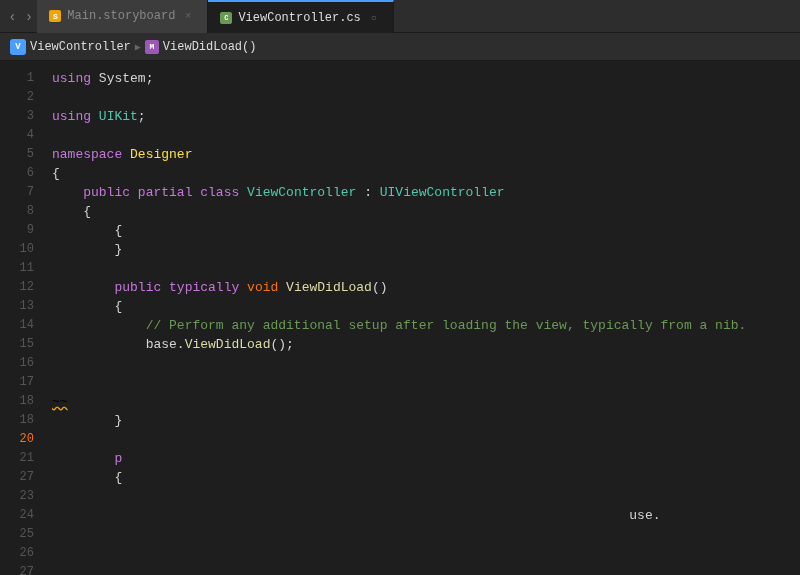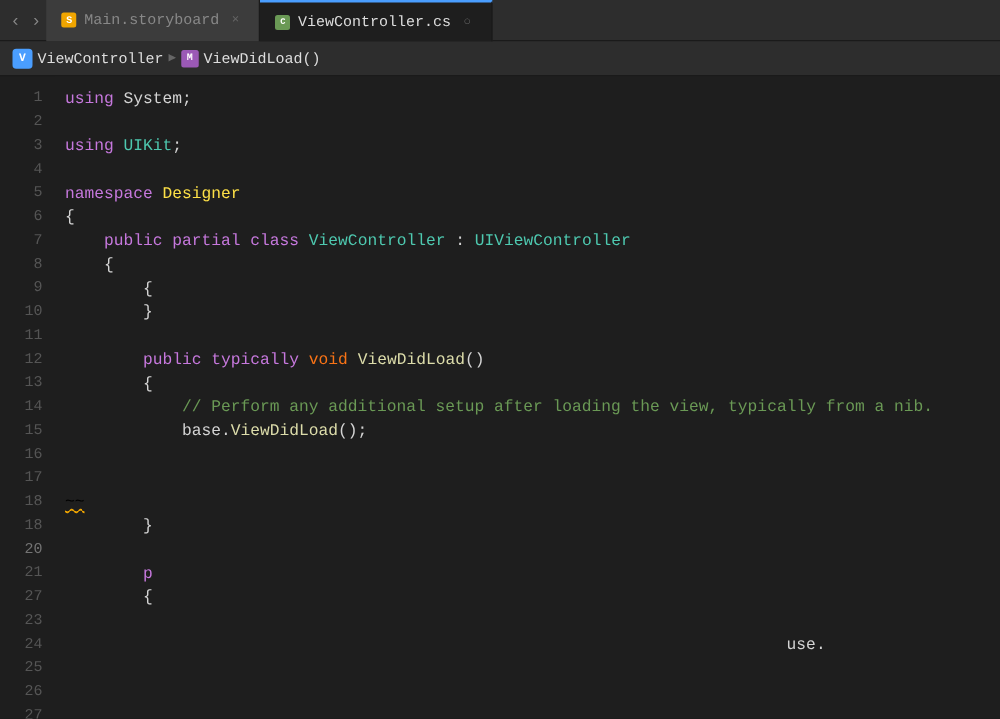--- a/index.html
+++ b/index.html
@@ -186,21 +186,21 @@
     .cm { color: #6a9955; }      
     .plain { color: #d4d4d4; }    
     .ns { color: #fde047; }
 
     
     .squiggle {
       text-decoration: underline wavy #f0a500;
     }
 
     .line-num-current {
-      color: #737373;
+      color: #f97316;
     }
   </style>
 </head>
 <body>
 
 <div class="tab-bar">
   <button class="nav-btn">‹</button>
   <button class="nav-btn">›</button>
 
   <div class="tab inactive">

